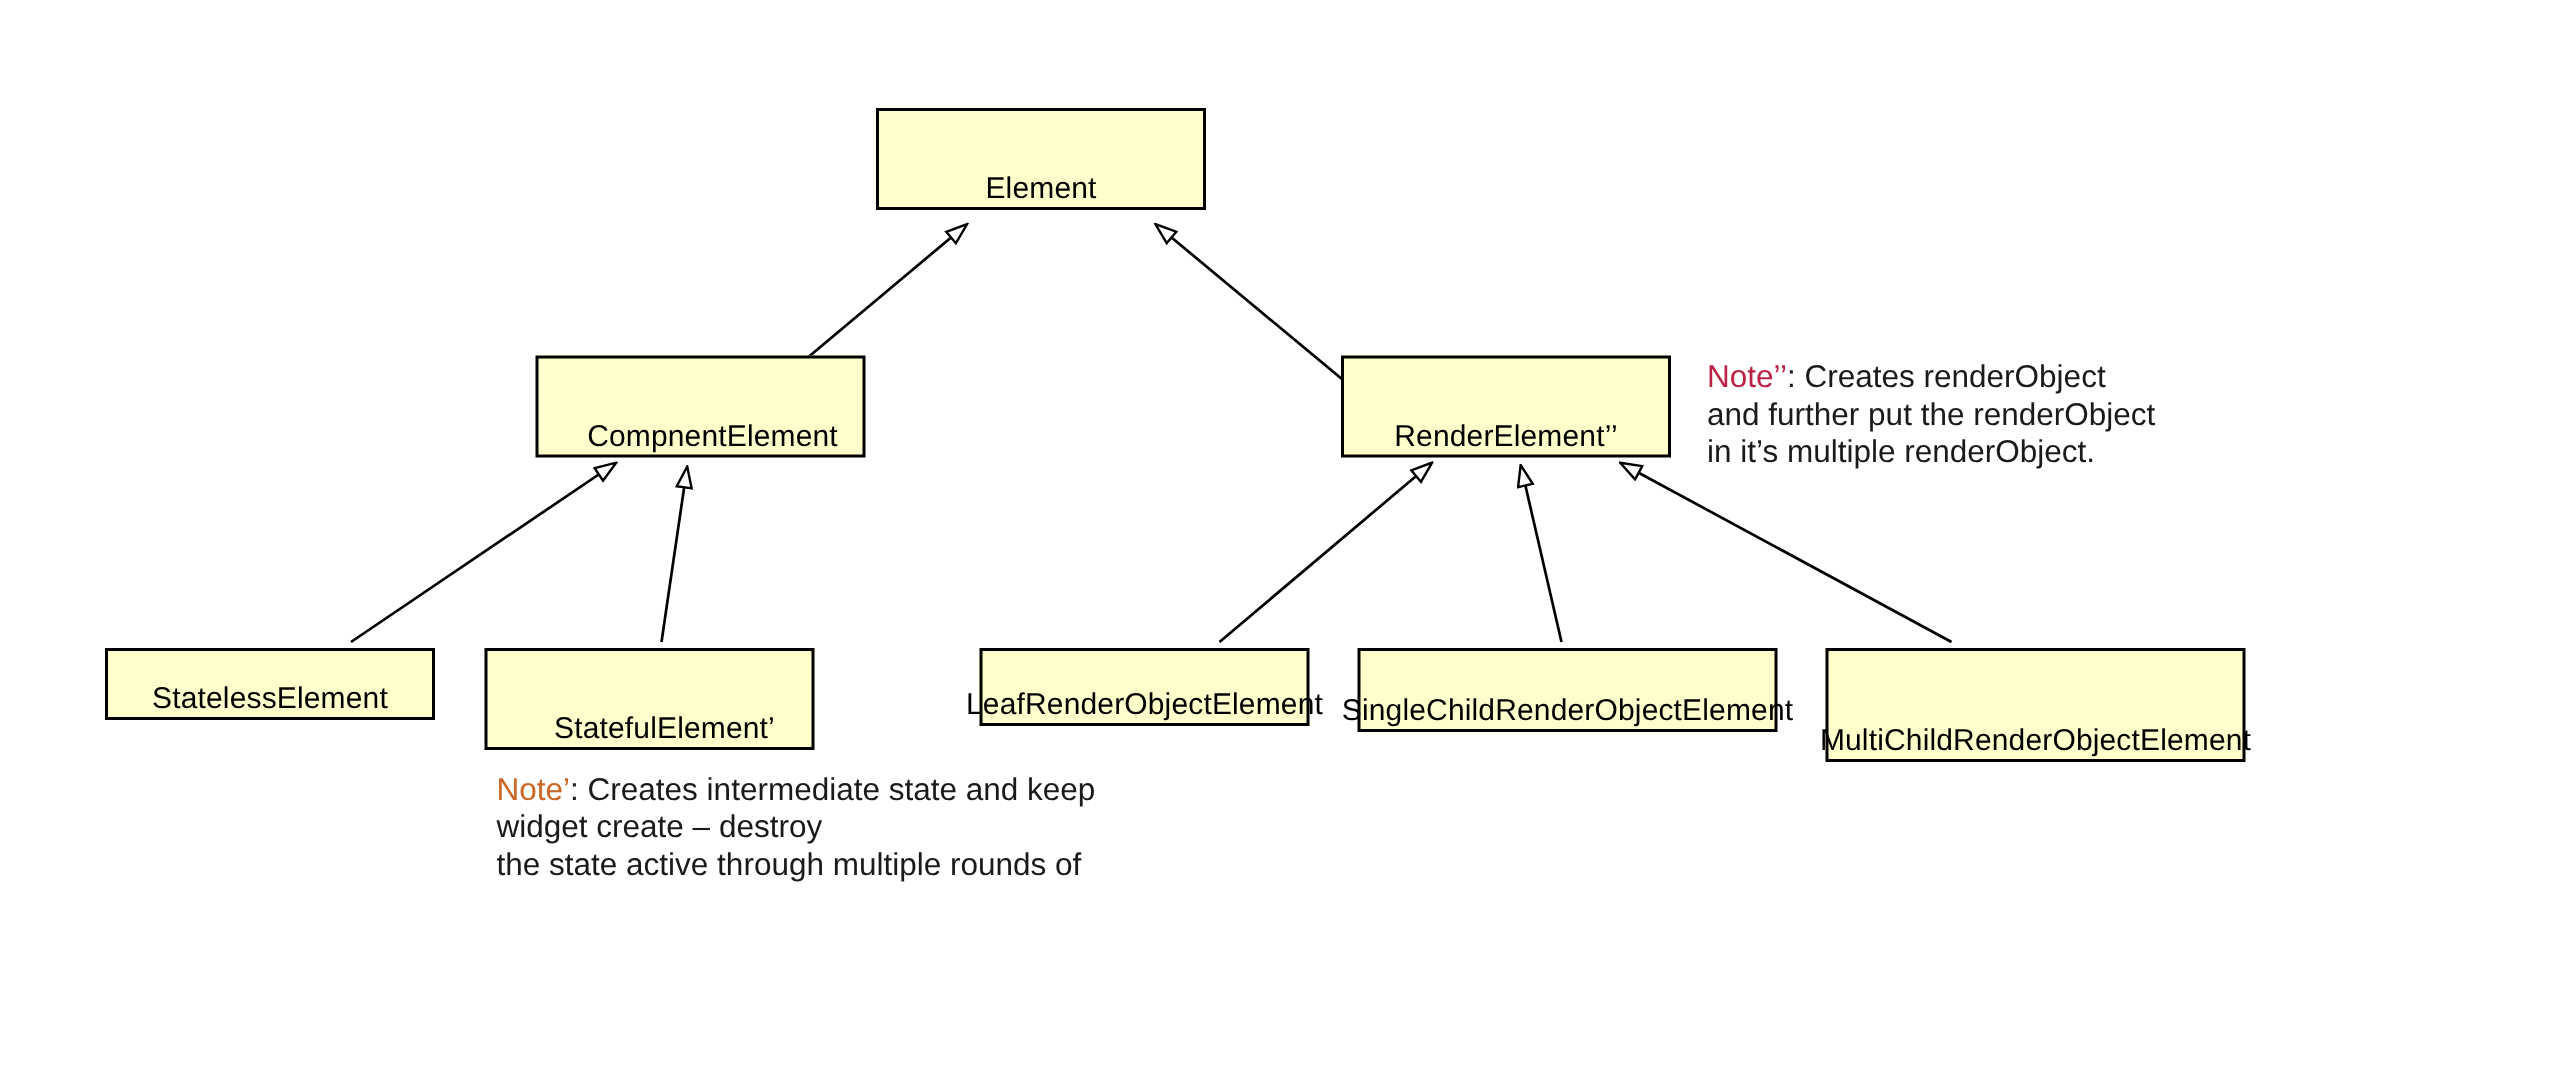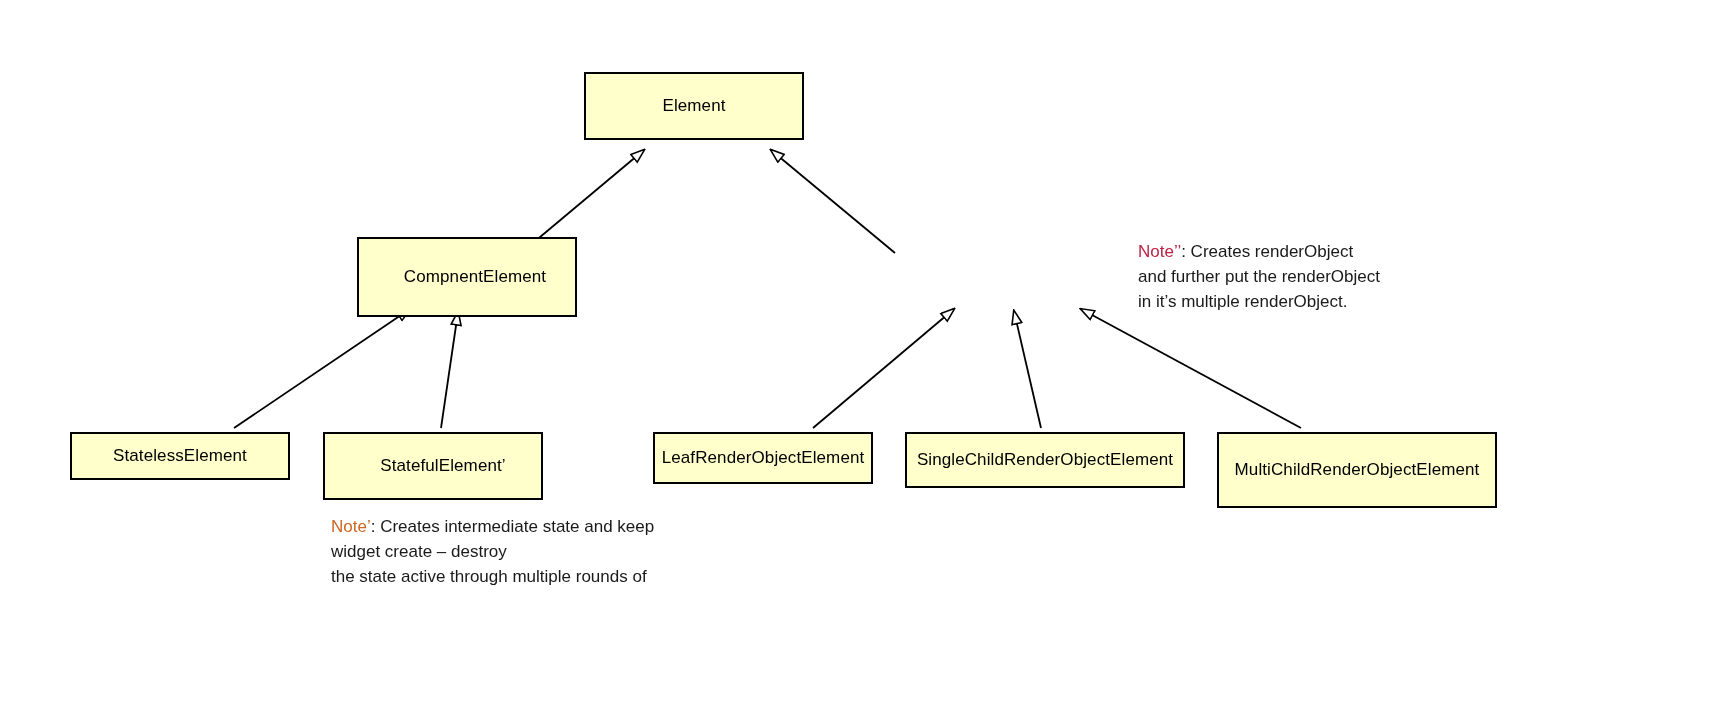--- a/index.html
+++ b/index.html
@@ -26,35 +26,35 @@
     width: 1710px;
     height: 711px;
     pointer-events: none;
   }
   .uml-box {
     position: absolute;
     box-sizing: border-box;
     background: #ffffcc;
     border: 2px solid #000000;
     display: flex;
-    align-items: center;
+    align-items: flex-end;
     justify-content: center;
-    font-size: 17px;
+    font-size: 20px;
     line-height: 1.2;
     color: #000000;
     white-space: nowrap;
     letter-spacing: 0.1px;
   }
   .uml-box .box-label {
     display: inline-block;
     padding: 0 6px;
   }
   .note {
     position: absolute;
-    font-size: 17px;
+    font-size: 21px;
     line-height: 25px;
     color: #1a1a1a;
     white-space: nowrap;
   }
   .note .note-tag {
     font-weight: 400;
   }
   .note-line {
     display: block;
   }
@@ -83,24 +83,27 @@
 
     <line x1="1041" y1="428" x2="1014" y2="311" stroke="#000000" stroke-width="1.8" marker-end="url(#uml-arrow)"></line>
 
     <line x1="1301" y1="428" x2="1081" y2="309" stroke="#000000" stroke-width="1.8" marker-end="url(#uml-arrow)"></line>
   </svg>
 
   <div class="uml-box" style="left:584px; top:72px; width:220px; height:68px;">
     <span class="box-label">Element</span>
   </div>
 
-  <div class="uml-box" style="left:357px; top:237px; width:220px; height:80px;padding-left:16px;">
+  <div class="uml-box" style="left:357px; top:237px; width:220px; height:68px;padding-left:16px;">
     <span class="box-label">CompnentElement</span>
   </div>
 
+  <div class="uml-box" style="left:894px; top:237px; width:220px; height:68px;">
+    <span class="box-label">RenderElement’’</span>
+  </div>
 
   <div class="uml-box" style="left:70px; top:432px; width:220px; height:48px;">
     <span class="box-label">StatelessElement</span>
   </div>
 
   <div class="uml-box" style="left:323px; top:432px; width:220px; height:68px;padding-left:20px;">
     <span class="box-label">StatefulElement’</span>
   </div>
 
   <div class="uml-box" style="left:653px; top:432px; width:220px; height:52px;">

